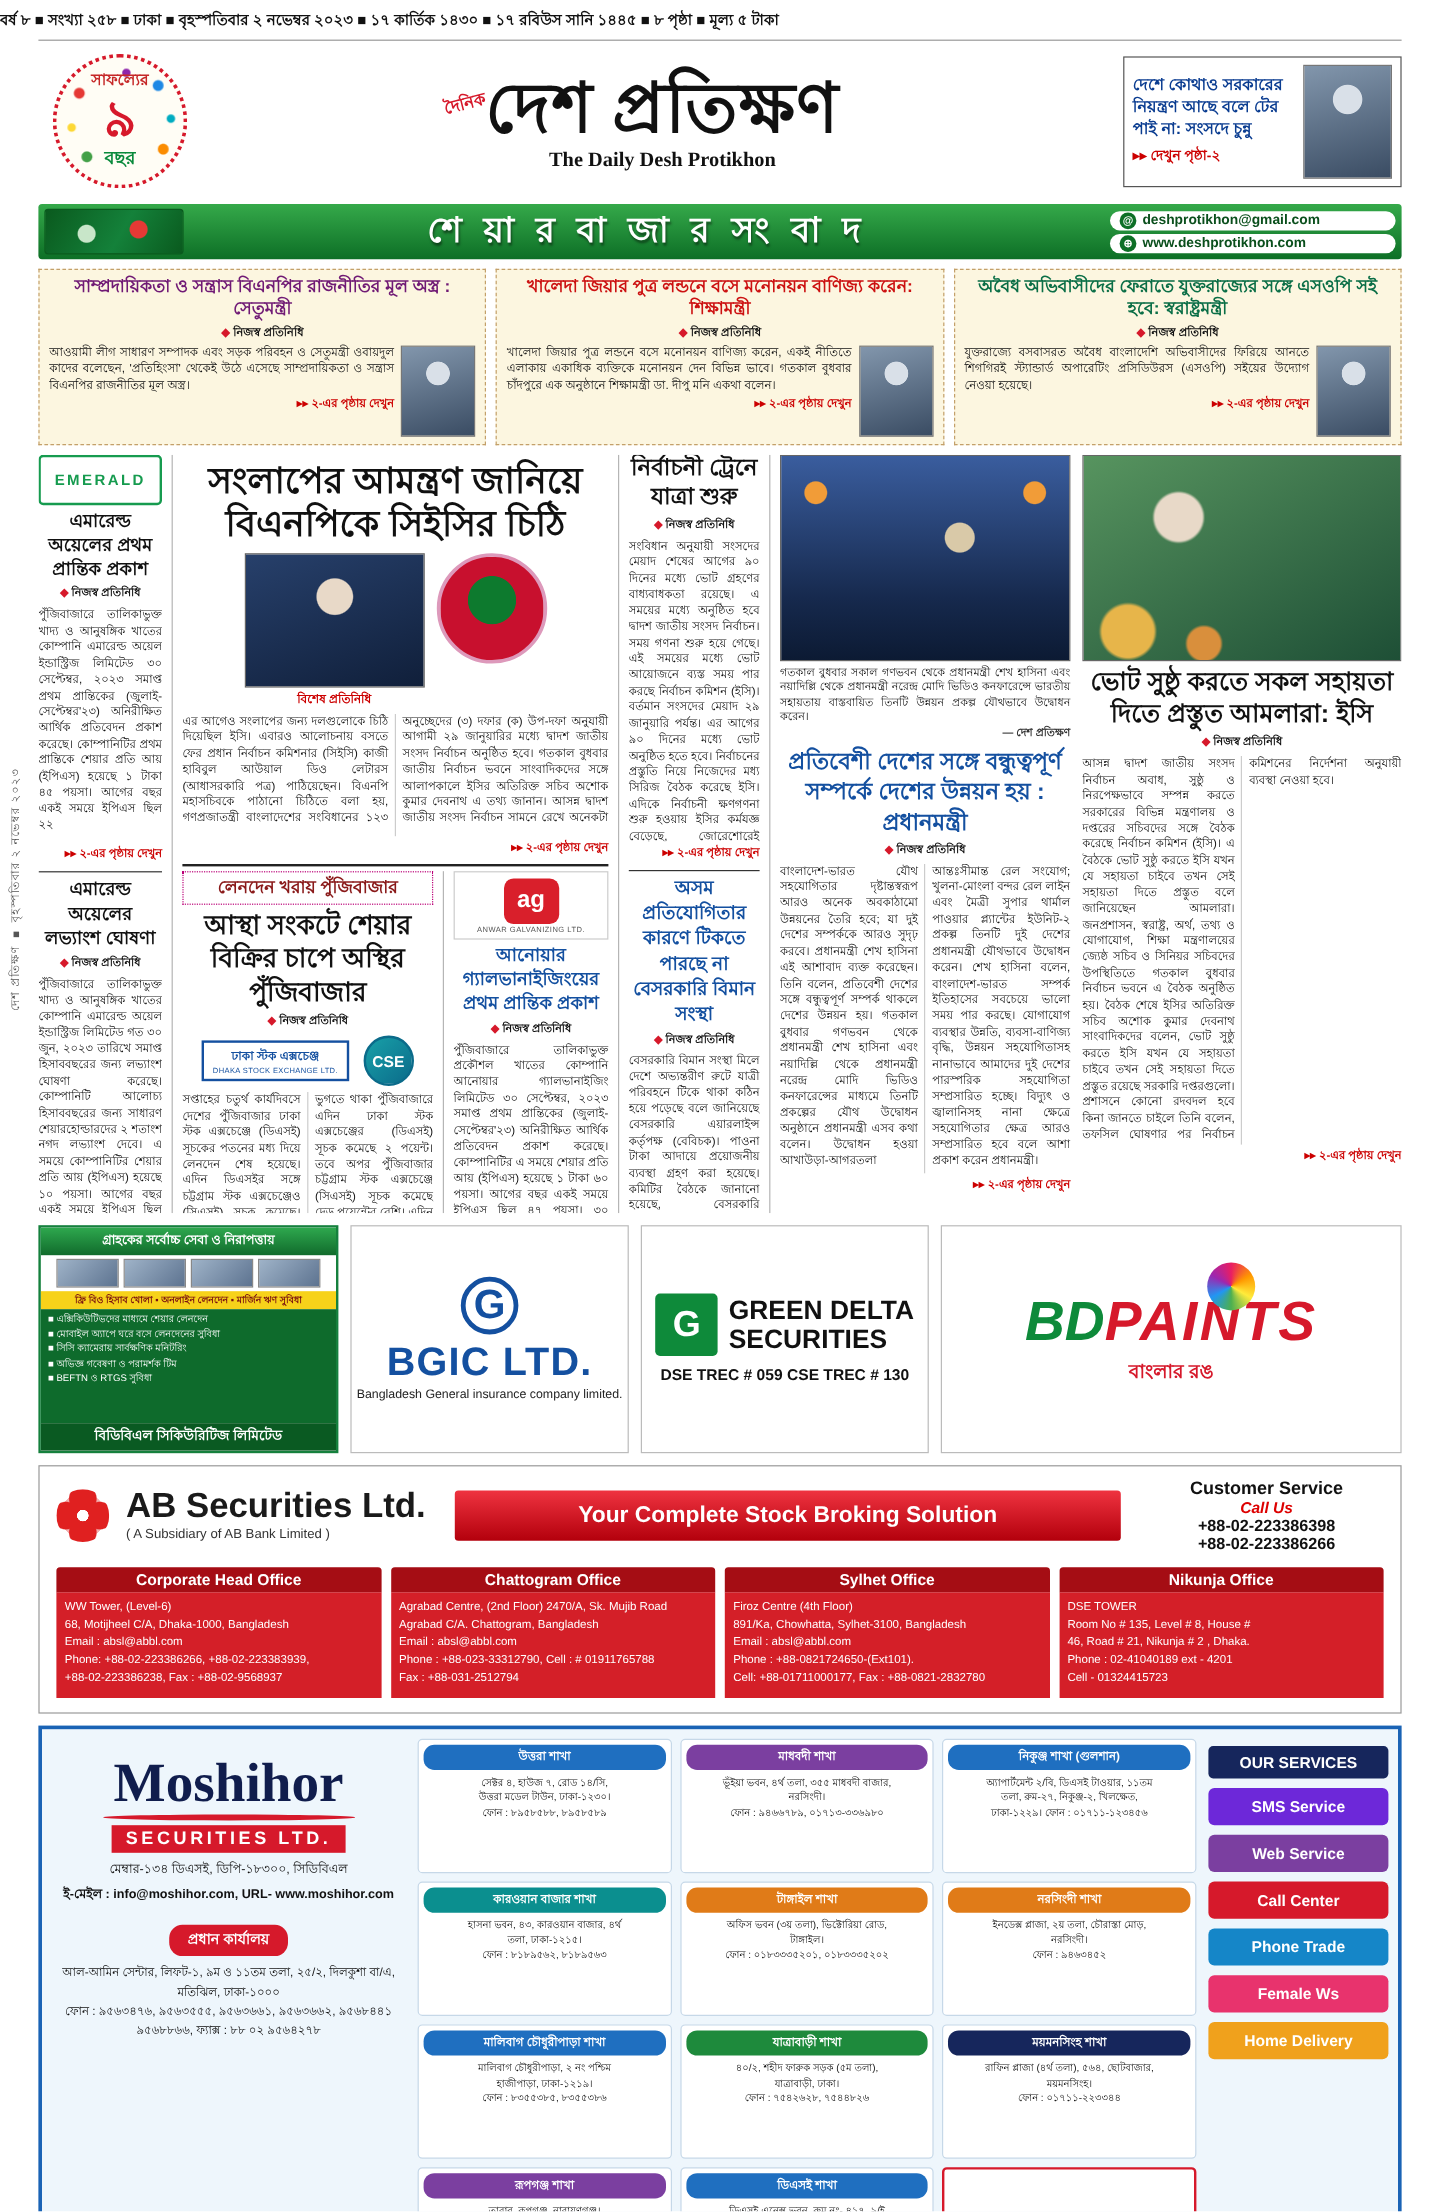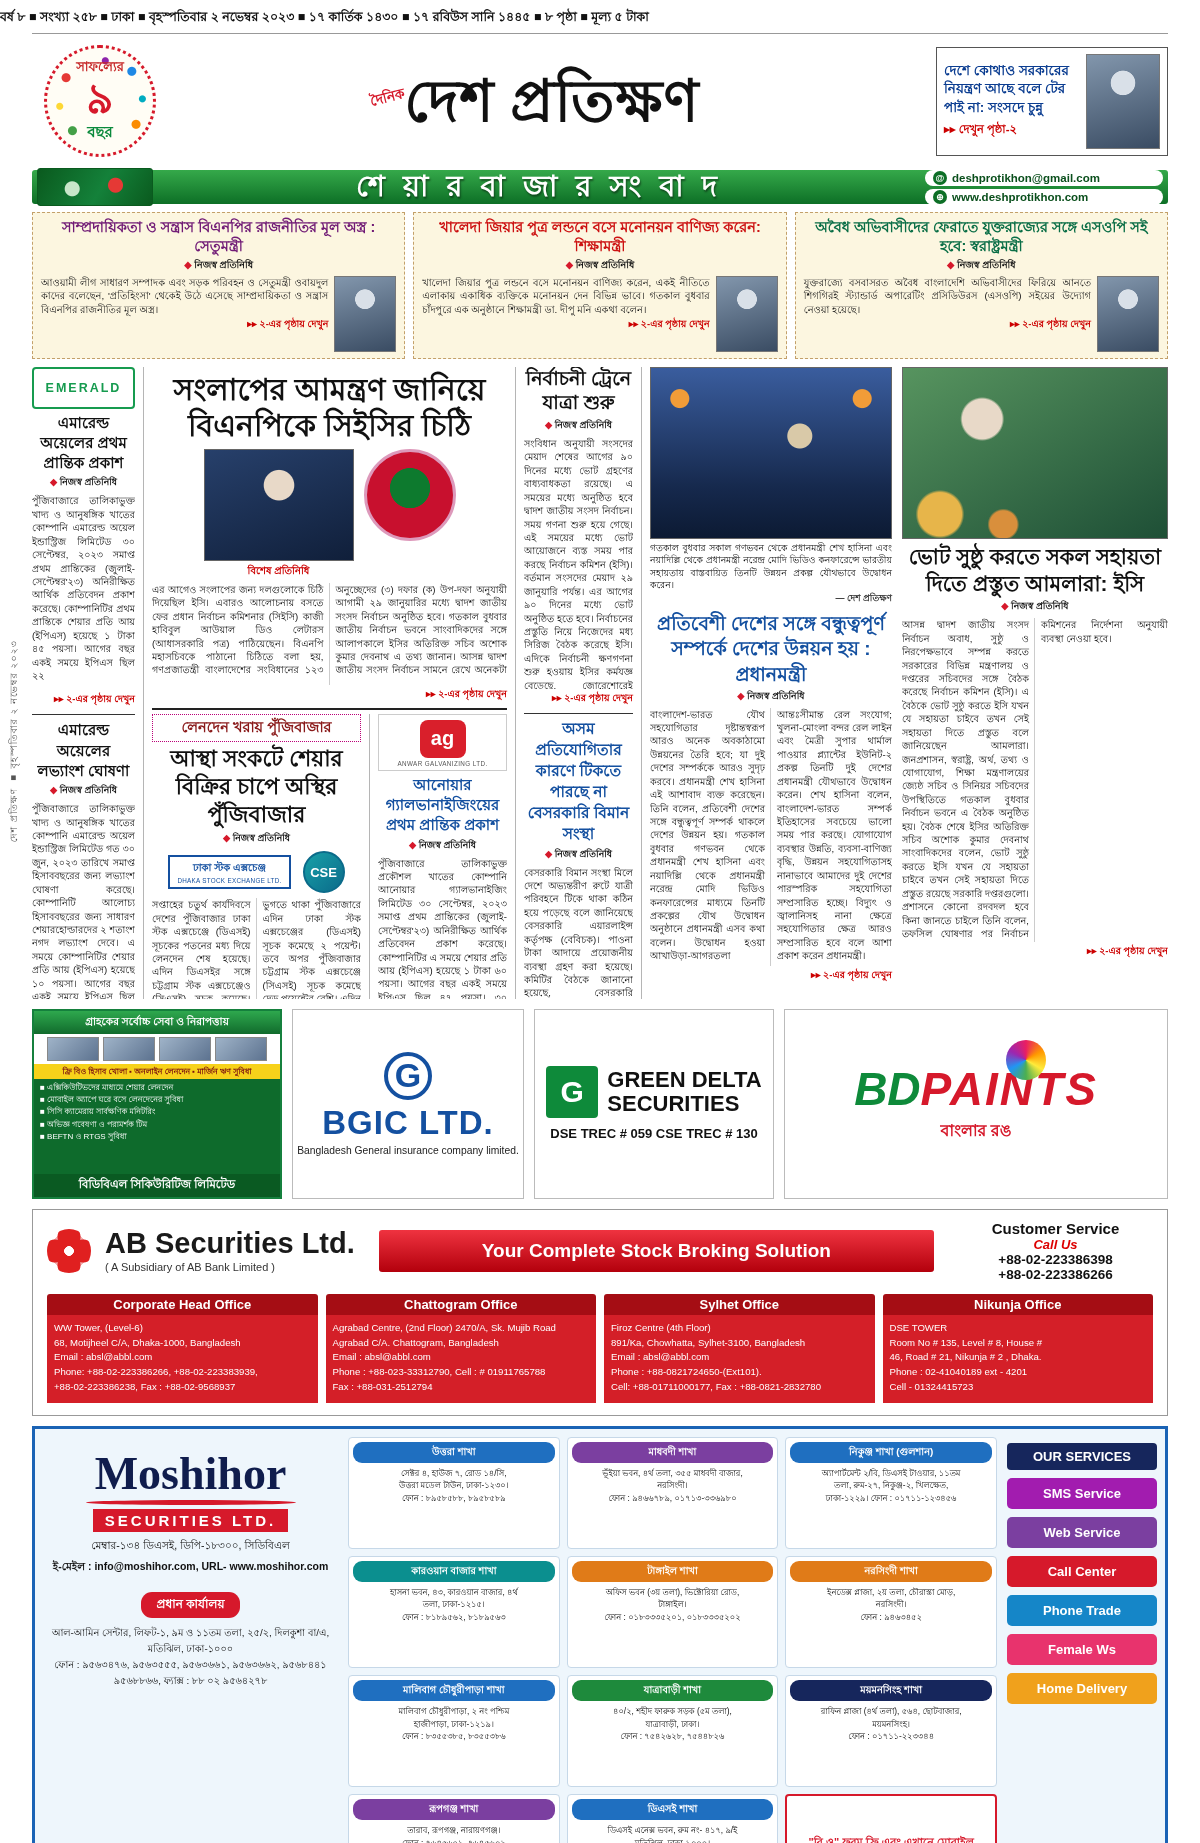--- a/index.html
+++ b/index.html
@@ -34,21 +34,21 @@
   .paper-sub { font-size:17px; font-weight:700; font-family:"Liberation Serif", serif; margin-top:2px; }
   .side-box { width:232px; flex:none; border:1.5px solid #555; padding:6px 7px; display:grid; grid-template-columns:1fr 74px; gap:6px; align-items:center; }
   .side-head { color:#0b3d91; font-weight:800; font-size:13.5px; line-height:1.35; }
   .side-link { color:#c00; font-weight:700; font-size:11.5px; margin-top:4px; }
   .photo { background:
       radial-gradient(circle at 50% 30%, #d9e0e8 0 16%, rgba(0,0,0,0) 17%),
       linear-gradient(165deg,#8296ac,#3a4c63); border:1px solid #777; }
   .side-photo { width:74px; height:95px; }
 
   
-  .banner { margin:4px 32px; height:34px; background:linear-gradient(180deg,#35a94a,#0d6f26); border-radius:3px; display:flex; align-items:center; gap:16px; padding:3px 5px; }
+  .banner { margin:4px 32px; height:46px; background:linear-gradient(180deg,#35a94a,#0d6f26); border-radius:3px; display:flex; align-items:center; gap:16px; padding:3px 5px; }
   .banner-logo { width:116px; height:38px; border-radius:3px; border:1px solid #0a5a1e;
     background: radial-gradient(circle at 30% 55%, #c8e6c9 0 7px, transparent 8px),
                 radial-gradient(circle at 68% 45%, #e53935 0 7px, transparent 8px),
                 linear-gradient(120deg,#0a5a1e,#14813a 55%,#0a5a1e); }
   .banner-title { flex:1; text-align:center; color:#fff; font-size:29px; font-weight:900; letter-spacing:5px; text-shadow:1px 2px 2px rgba(0,0,0,.45); white-space:nowrap; overflow:hidden; }
   .banner-right { width:238px; display:flex; flex-direction:column; gap:3px; }
   .contact-pill { background:#fff; border-radius:10px; padding:1px 8px; font-size:11.5px; font-weight:700; color:#0a4f1c; display:flex; align-items:center; gap:5px; }
   .pill-icon { width:14px; height:14px; border-radius:50%; background:#0d6f26; color:#fff; font-size:9px; display:flex; align-items:center; justify-content:center; flex:none; }
 
   
@@ -189,21 +189,21 @@
   .branches { display:grid; grid-template-columns:repeat(3,1fr); grid-auto-rows:1fr; gap:7px; align-content:stretch; }
   .branch { background:#fff; border:1px solid #c6d8e8; border-radius:4px; padding:4px 4px 5px; text-align:center; }
   .branch-h { color:#fff; font-weight:800; font-size:9.8px; border-radius:9px; padding:2px 4px; margin-bottom:4px; }
   .bc-blue{background:#1f6fc0} .bc-teal{background:#0b8f8f} .bc-purple{background:#7b3fa0}
   .bc-orange{background:#e07b18} .bc-green{background:#1e8a3c} .bc-navy{background:#16265c}
   .branch-t { font-size:8.3px; line-height:1.5; white-space:pre-line; }
   .note-box { border:2px solid #d6192b; border-radius:4px; background:#fff; color:#d6192b; font-weight:800; font-size:11px; padding:6px; display:flex; align-items:center; justify-content:center; text-align:center; line-height:1.5; }
   .services { display:flex; flex-direction:column; gap:8px; padding-top:6px; }
   .svc-h { background:#16265c; color:#fff; font-weight:800; text-align:center; padding:6px 2px; font-size:13px; border-radius:4px; }
   .svc { color:#fff; font-weight:800; text-align:center; padding:8px 2px; font-size:13px; border-radius:5px; }
-  .s0{background:#a21caf} .s1{background:#7b3fa0} .s2{background:#d6192b}
+  .s0{background:#6d28d9} .s1{background:#7b3fa0} .s2{background:#d6192b}
   .s3{background:#1586c8} .s4{background:#e8336d} .s5{background:#f0a11c}
 
   .vstrip { position:absolute; left:6px; top:640px; color:#555; font-size:9.5px; writing-mode:vertical-rl; transform:rotate(180deg); letter-spacing:1px; }
 </style>
 </head>
 <body>
 
 <div class="page">
 
   <div class="dateline">বর্ষ ৮ ■ সংখ্যা ২৫৮ ■ ঢাকা ■ বৃহস্পতিবার ২ নভেম্বর ২০২৩ ■ ১৭ কার্তিক ১৪৩০ ■ ১৭ রবিউস সানি ১৪৪৫ ■ ৮ পৃষ্ঠা ■ মূল্য ৫ টাকা</div>
@@ -215,20 +215,21 @@
         <div class="badge-top">সাফল্যের</div>
         <div class="badge-num">৯</div>
         <div class="badge-bottom">বছর</div>
       </div>
     </div>
     <div class="mast-center">
       <div class="title-row">
         <span class="daily">দৈনিক</span>
         <span class="paper-title">দেশ প্রতিক্ষণ</span>
       </div>
+      <div class="paper-sub">The Daily Desh Protikhon</div>
     </div>
     <div class="side-box">
       <div>
         <div class="side-head">দেশে কোথাও সরকারের নিয়ন্ত্রণ আছে বলে টের পাই না: সংসদে চুন্নু</div>
         <div class="side-link">▸▸ দেখুন পৃষ্ঠা-২</div>
       </div>
       <div class="photo side-photo"></div>
     </div>
   </div>
 

